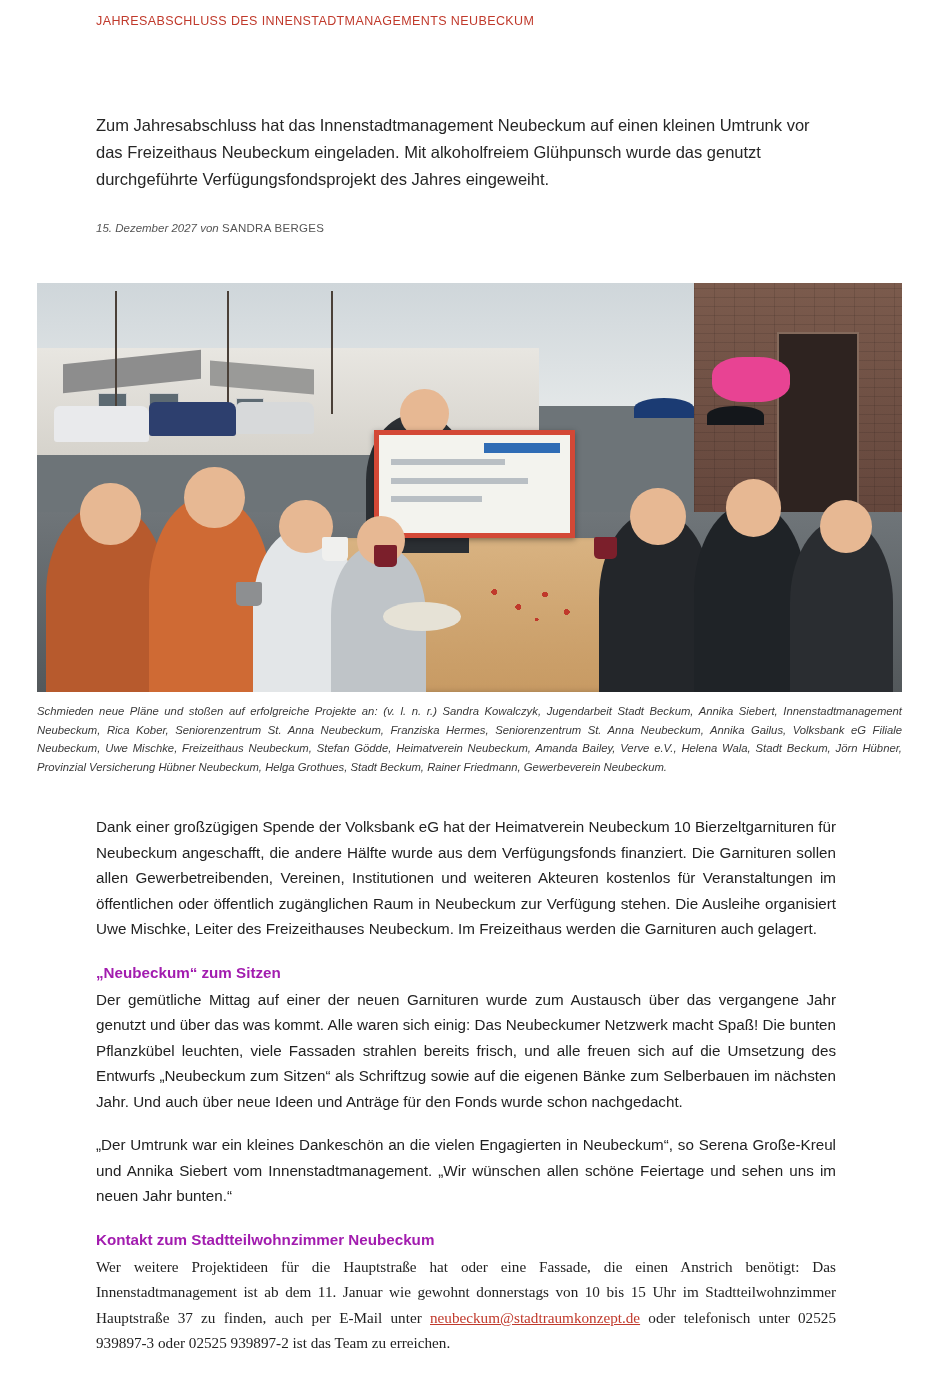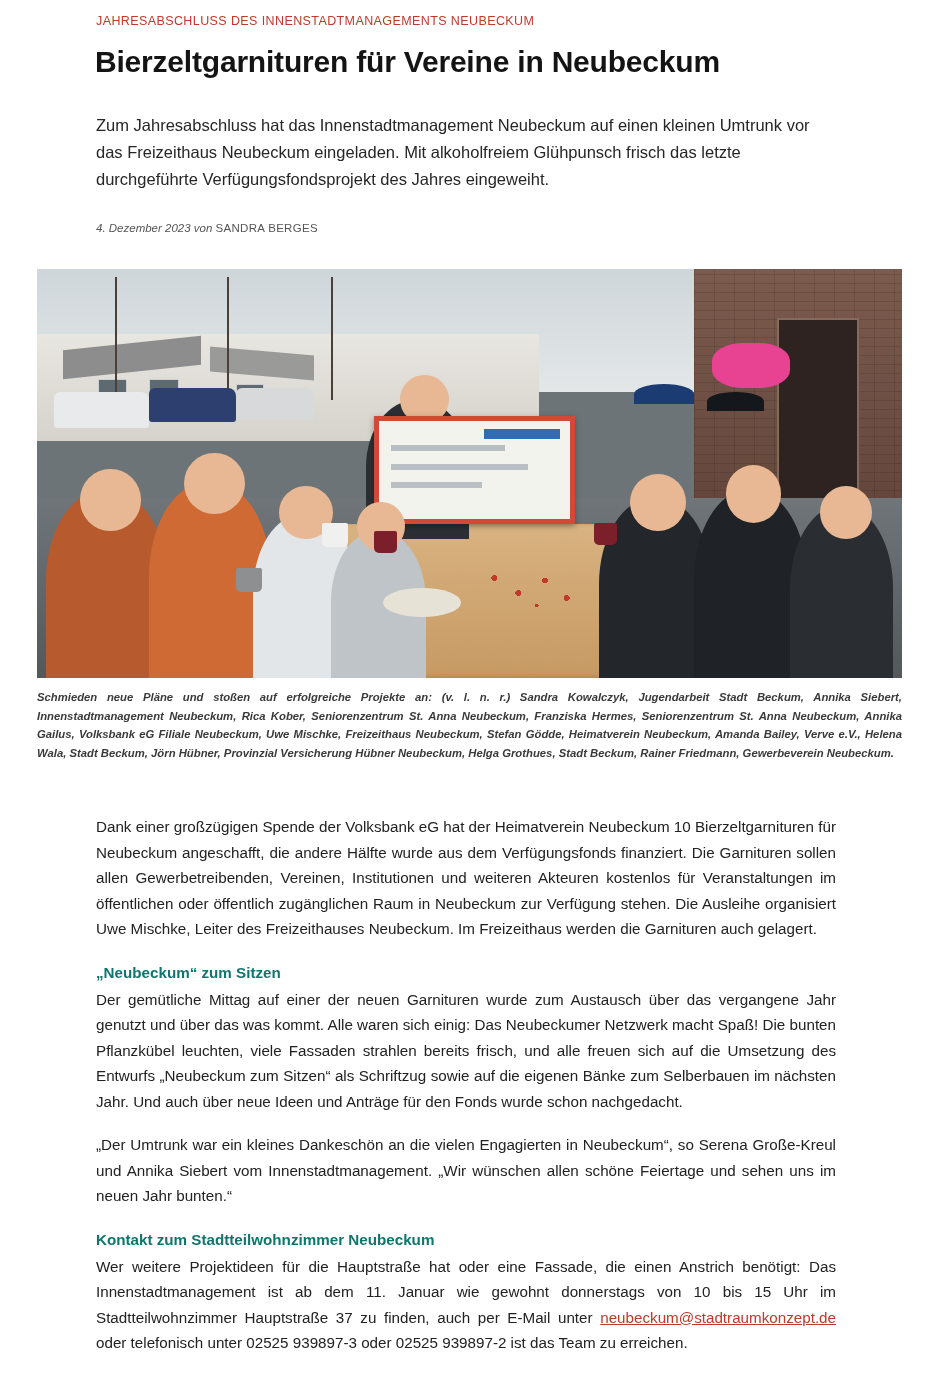--- a/index.html
+++ b/index.html
@@ -63,23 +63,22 @@
     font-style: normal;
     letter-spacing: 0.3px;
   }
   .byline .sep {
   }
 
   
   .figure {
     position: absolute;
     left: 37px;
-    top: 269px;
+    top: 283px;
     width: 865px;
-    font-weight: bold;
   }
   .photo {
     position: relative;
     width: 865px;
     height: 409px;
     overflow: hidden;
     background: #6d7478;
   }
   .photo .sky {
     position: absolute; left: 0; top: 0; width: 100%; height: 30%;
@@ -230,41 +229,40 @@
     font-size: 15.2px;
     line-height: 25.5px;
     color: #222;
     text-align: justify;
   }
   .body h3 {
     margin: 0 0 2px 0;
     font-size: 15.2px;
     line-height: 25px;
     font-weight: bold;
-    color: #0f766e;
-  }
-  .body p.tight { margin-bottom: 6px; }
+    color: #a21caf;
+  }
+  .body p.tight { margin-bottom: 6px; font-family: Liberation Serif, serif; }
   a.mail {
     color: #c0392b;
     text-decoration: underline;
   }
 </style>
 </head>
 <body>
 
 <div class="page">
 
   <div class="kicker">JAHRESABSCHLUSS DES INNENSTADTMANAGEMENTS NEUBECKUM</div>
 
-  <h1 class="headline">Bierzeltgarnituren für Vereine in Neubeckum</h1>
-
-  <div class="lead">Zum Jahresabschluss hat das Innenstadtmanagement Neubeckum auf einen kleinen Umtrunk vor das Freizeithaus Neubeckum eingeladen. Mit alkoholfreiem Glühpunsch frisch das letzte durchgeführte Verfügungsfondsprojekt des Jahres eingeweiht.</div>
+
+  <div class="lead">Zum Jahresabschluss hat das Innenstadtmanagement Neubeckum auf einen kleinen Umtrunk vor das Freizeithaus Neubeckum eingeladen. Mit alkoholfreiem Glühpunsch wurde das genutzt durchgeführte Verfügungsfondsprojekt des Jahres eingeweiht.</div>
 
   <div class="byline">
-    <span>4. Dezember 2023</span>
+    <span>15. Dezember 2027</span>
     <span class="sep">von</span>
     <span class="author">SANDRA BERGES</span>
   </div>
 
   <div class="figure">
     <div class="photo">
       <div class="sky"></div>
       <div class="bldgRow"></div>
       <div class="roofA"></div>
       <div class="roofB"></div>

